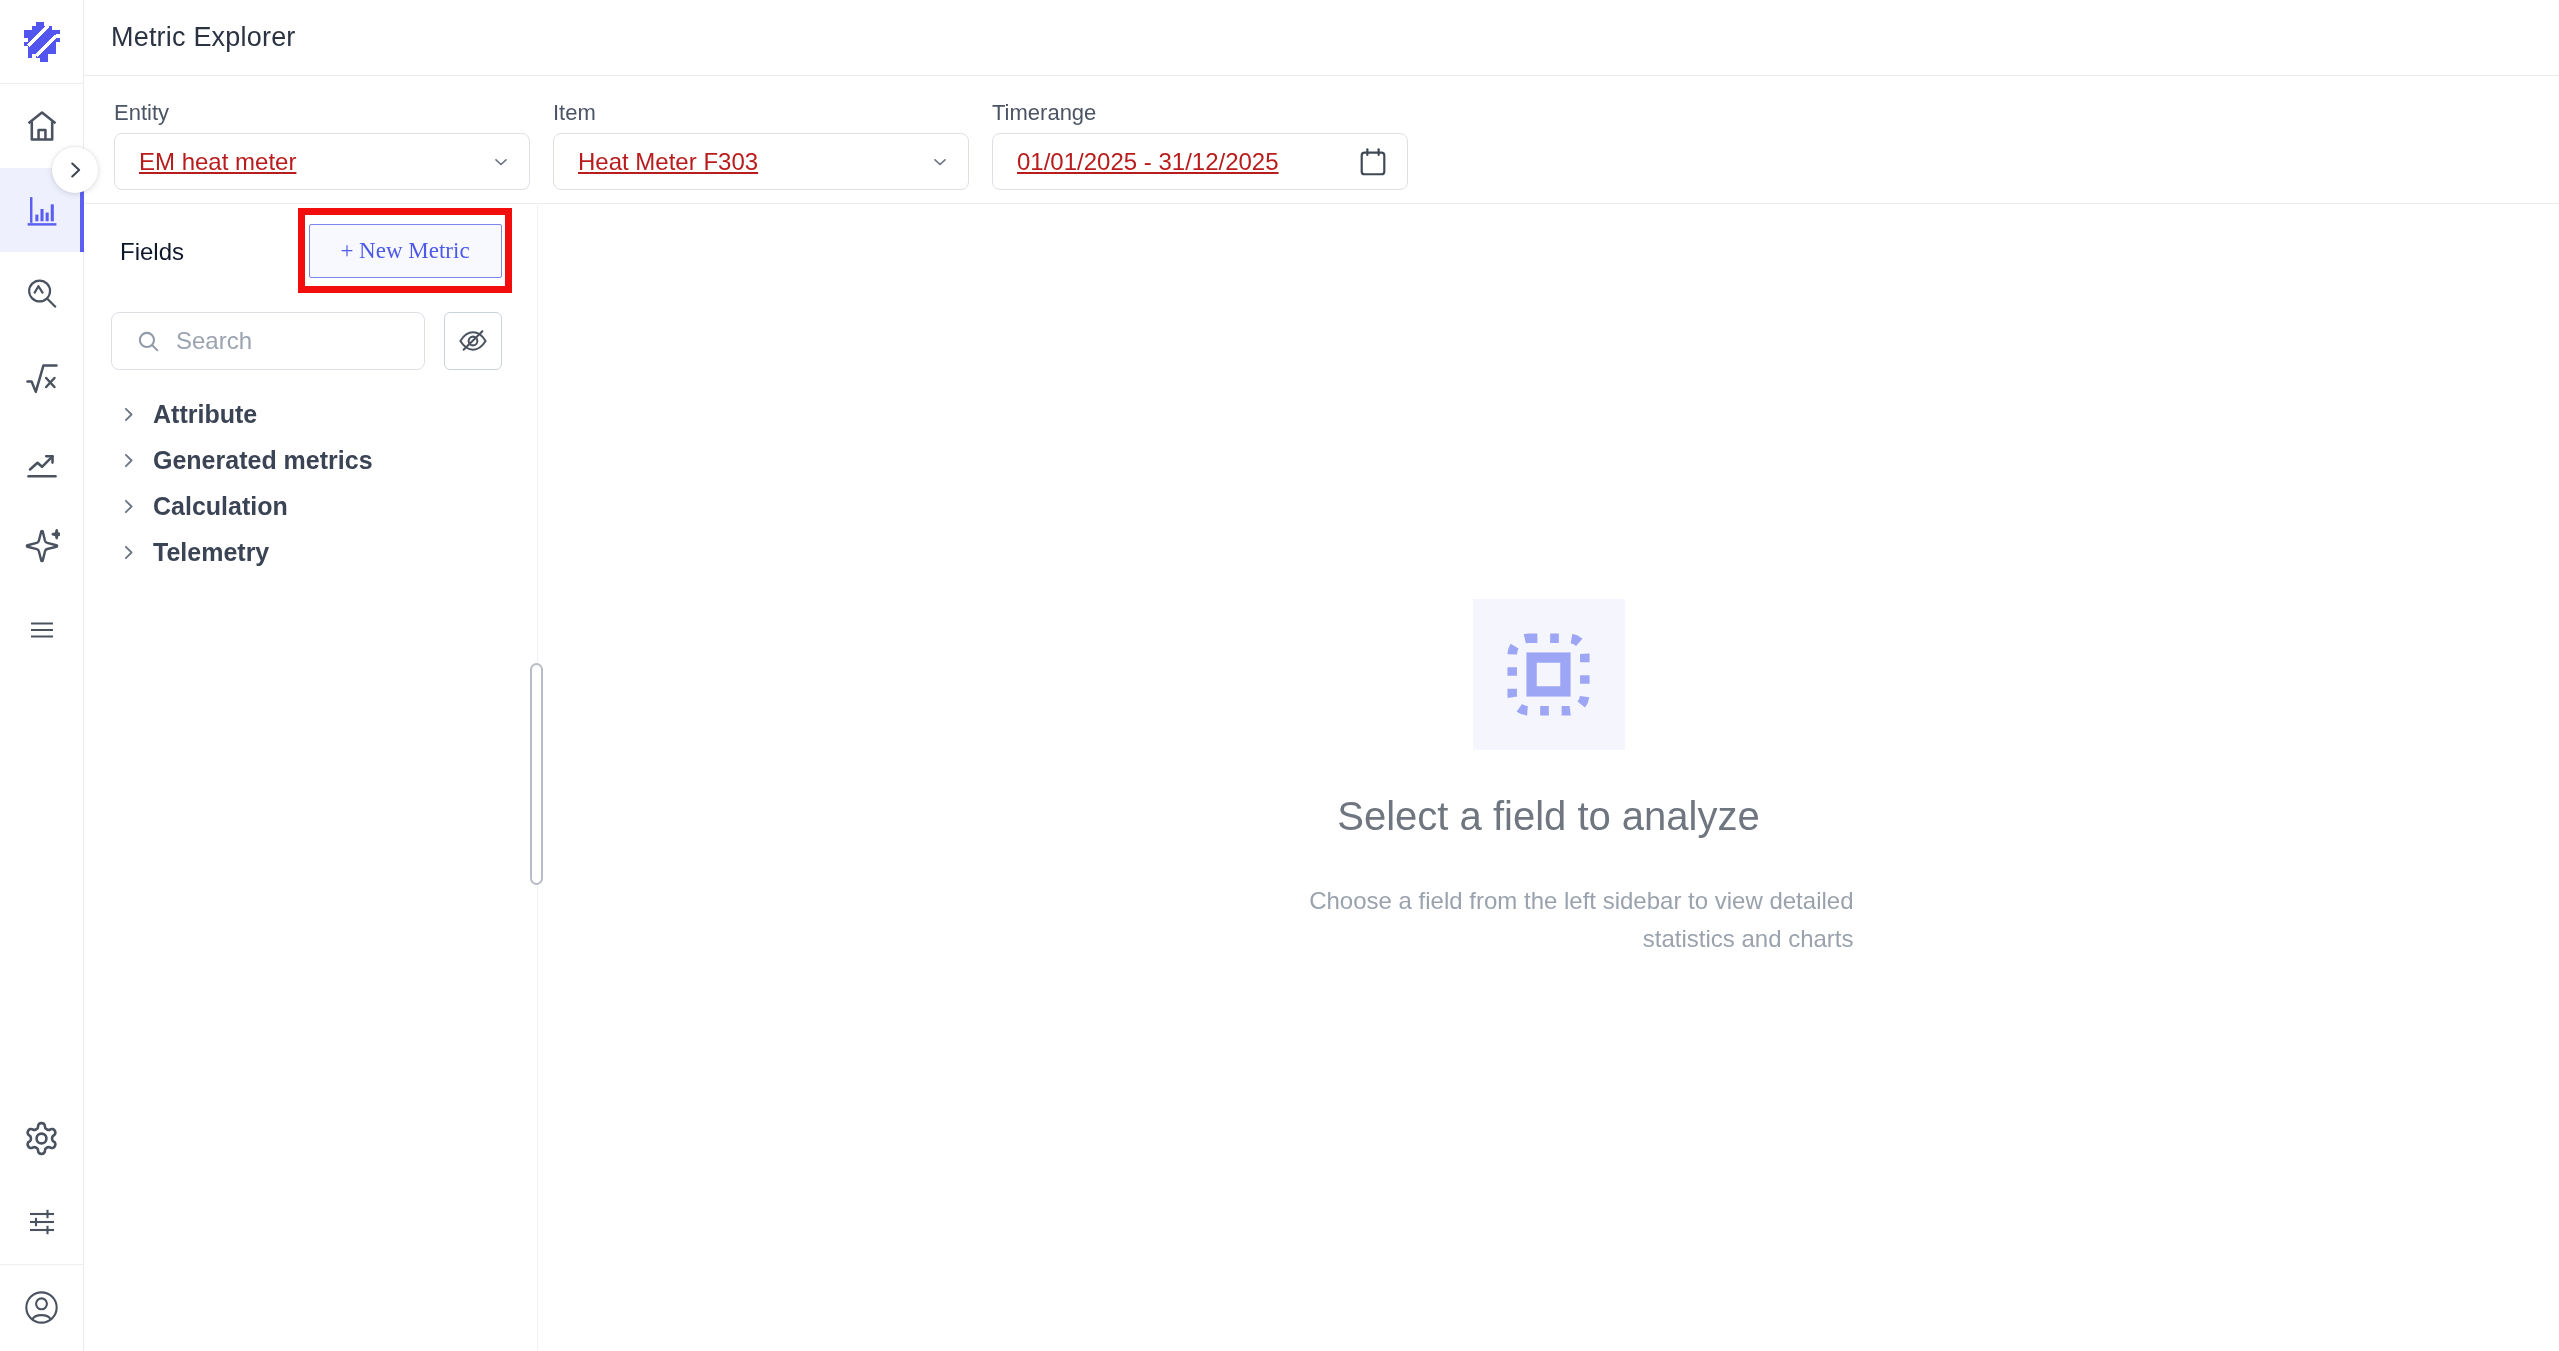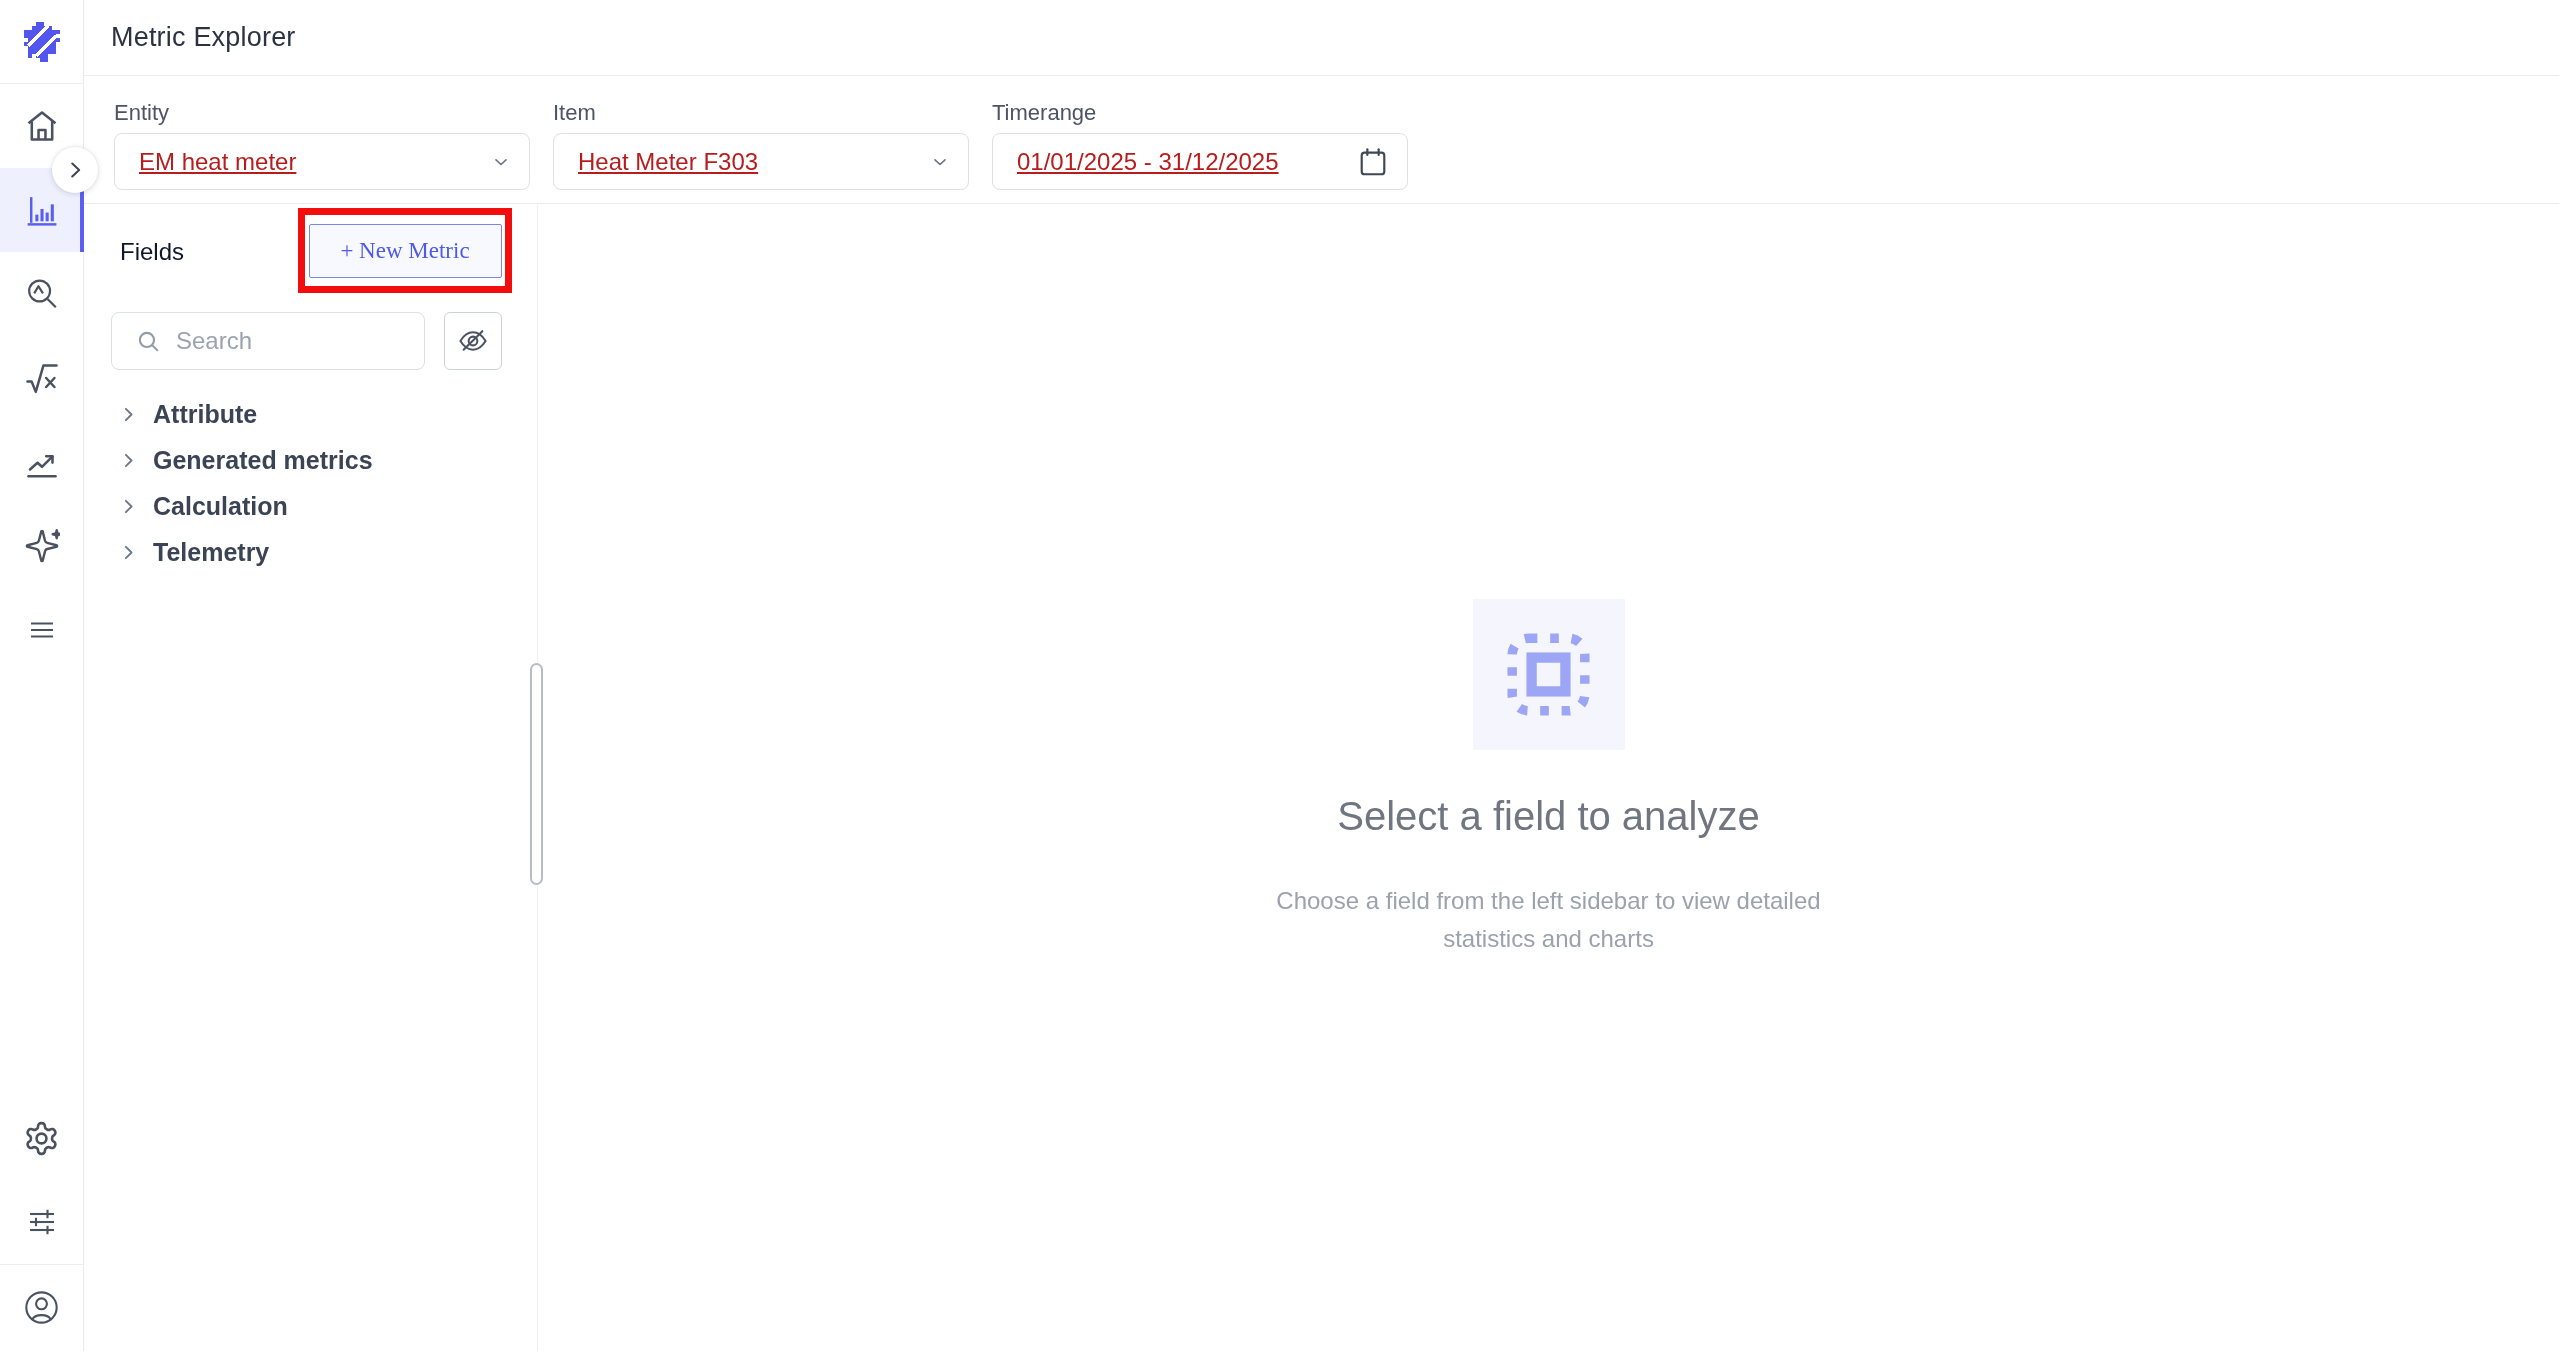--- a/index.html
+++ b/index.html
@@ -58,21 +58,21 @@
   .tree{position:absolute;left:0;top:186px;right:8px;list-style:none;margin:0;padding:0;}
   .tree-row{height:46px;display:flex;align-items:center;gap:14px;padding-left:34px;cursor:pointer;}
   .tree-label{font-size:25px;font-weight:bold;color:#3b4455;}
 
   
   .main{position:absolute;left:538px;top:205px;right:0;bottom:0;display:flex;
         align-items:center;justify-content:center;background:#fff;}
   .empty{display:flex;flex-direction:column;align-items:center;text-align:center;}
   .icon-box{width:152px;height:151px;background:#f4f5fd;display:flex;align-items:center;justify-content:center;}
   .empty-title{margin:44px 0 0;font-size:40px;font-weight:400;color:#6f7680;}
-  .empty-sub{margin:43px 0 0;font-size:24px;color:#9aa2ad;line-height:38px;width:610px;}
+  .empty-sub{margin:43px 0 0;font-size:24px;color:#9aa2ad;line-height:38px;width:610px;text-align:right;}
 </style>
 </head>
 <body>
 
 <div class="screen">
 
   <aside class="sidebar">
     <div class="logo-cell">
       <svg width="36" height="40" viewBox="0 0 36 40" shape-rendering="crispEdges">
         <g fill="#5356ee">

